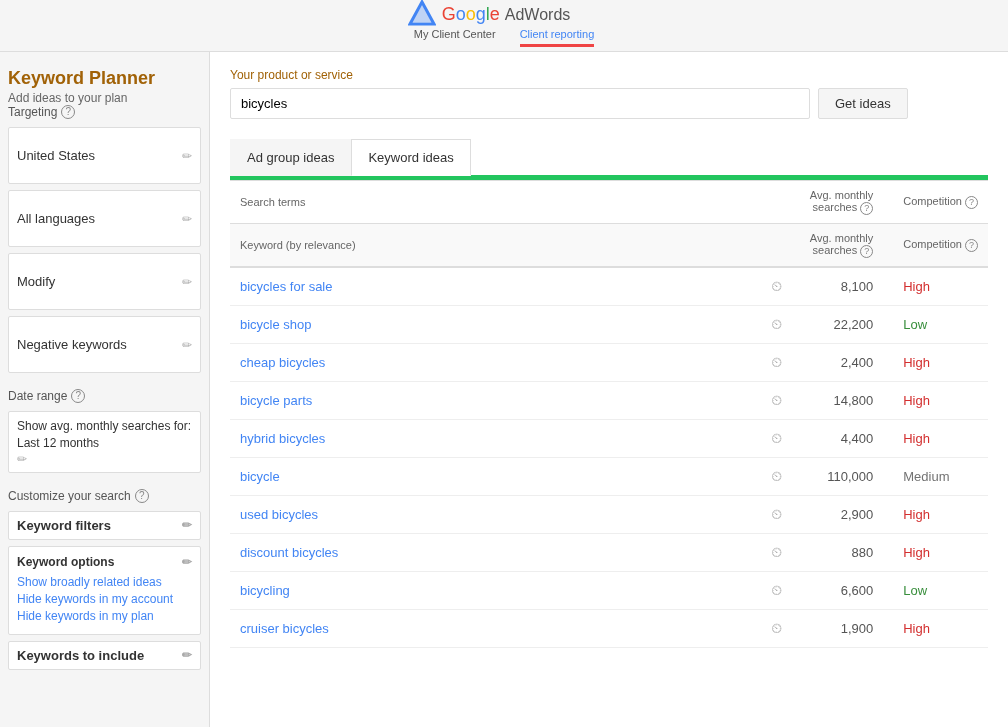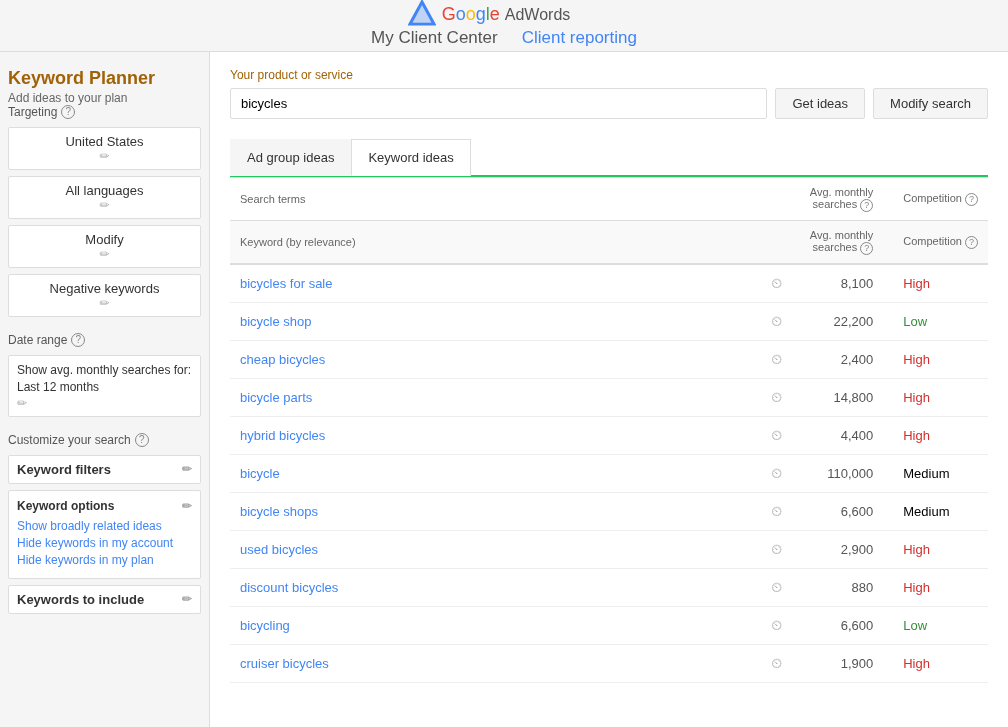--- a/index.html
+++ b/index.html
@@ -25,21 +25,21 @@
       height: 28px;
       margin-right: 6px;
     }
     .nav-links {
       display: flex;
       gap: 24px;
     }
     .nav-link {
       text-decoration: none;
       color: #555;
-      font-size: 17px;
+      font-size: 11px;
       padding-bottom: 4px;
     }
     .nav-link.active {
       color: #4285f4;
       border-bottom: 3px solid #ef4444;
       padding-bottom: 4px;
     }
 
     
     .main-layout {
@@ -82,29 +82,28 @@
       text-align: center;
       line-height: 12px;
       font-size: 10px;
       color: #888;
       cursor: pointer;
     }
     .sidebar-item {
       background: #fff;
       border: 1px solid #ddd;
       border-radius: 2px;
-      padding: 6px 8px;
+      padding: 20px 8px;
       margin-bottom: 6px;
       display: flex;
       justify-content: space-between;
       align-items: center;
       font-size: 13px;
       color: #333;
       cursor: pointer;
-      flex-direction: column;
     }
     .edit-icon {
       color: #aaa;
       font-size: 12px;
     }
     .date-range-box {
       background: #fff;
       border: 1px solid #ddd;
       border-radius: 2px;
       padding: 6px 8px;
@@ -212,21 +211,21 @@
       border: 1px solid #ddd;
       border-radius: 2px;
       font-size: 13px;
       cursor: pointer;
       color: #333;
     }
 
     
     .tabs-row {
       display: flex;
-      border-bottom: 2px solid #22c55e;
+      border-bottom: 5px solid #22c55e;
       margin-bottom: 0;
     }
     .tab {
       padding: 10px 16px;
       font-size: 13px;
       cursor: pointer;
       color: #333;
       border: 1px solid transparent;
       border-bottom: none;
       margin-bottom: -1px;
@@ -278,21 +277,21 @@
     }
     .results-table td.number-cell {
       text-align: right;
       color: #555;
     }
     .results-table td.competition-cell {
       text-align: left;
       padding-left: 20px;
     }
     .competition-high { color: #d32f2f; }
-    .competition-medium { color: #000000; }
+    .competition-medium { color: #737373; }
     .competition-low { color: #388e3c; }
     .chart-icon {
       color: #aaa;
       font-size: 14px;
     }
     .col-search-terms { width: 55%; }
     .col-avg { width: 12%; text-align: right; }
     .col-competition { width: 12%; }
     .question-badge {
       display: inline-block;
@@ -390,21 +389,20 @@
       <span>Keywords to include</span>
       <span class="edit-icon">✏</span>
     </div>
   </div>
 
   <div class="main-content">
     <div class="product-label">Your product or service</div>
     <div class="search-row">
       <input type="text" class="search-input" value="bicycles" style="">
       <button class="btn-get-ideas">Get ideas</button>
-      <button class="btn-modify">Modify search</button>
     </div>
 
     <div class="tabs-row">
       <div class="tab">Ad group ideas</div>
       <div class="tab active">Keyword ideas</div>
     </div>
 
     <table class="results-table">
       <thead>
         <tr class="header-row-1">
@@ -451,26 +449,20 @@
       <td class="number-cell">4,400</td>
       <td class="competition-cell"><span class="competition-high">High</span></td>
     </tr>
           <tr>
       <td class="keyword-cell">bicycle</td>
       <td class="number-cell"><span class="chart-icon">⏲</span></td>
       <td class="number-cell">110,000</td>
       <td class="competition-cell"><span class="competition-medium">Medium</span></td>
     </tr>
           <tr>
-      <td class="keyword-cell">bicycle shops</td>
-      <td class="number-cell"><span class="chart-icon">⏲</span></td>
-      <td class="number-cell">6,600</td>
-      <td class="competition-cell"><span class="competition-medium">Medium</span></td>
-    </tr>
-          <tr>
       <td class="keyword-cell">used bicycles</td>
       <td class="number-cell"><span class="chart-icon">⏲</span></td>
       <td class="number-cell">2,900</td>
       <td class="competition-cell"><span class="competition-high">High</span></td>
     </tr>
           <tr>
       <td class="keyword-cell">discount bicycles</td>
       <td class="number-cell"><span class="chart-icon">⏲</span></td>
       <td class="number-cell">880</td>
       <td class="competition-cell"><span class="competition-high">High</span></td>

